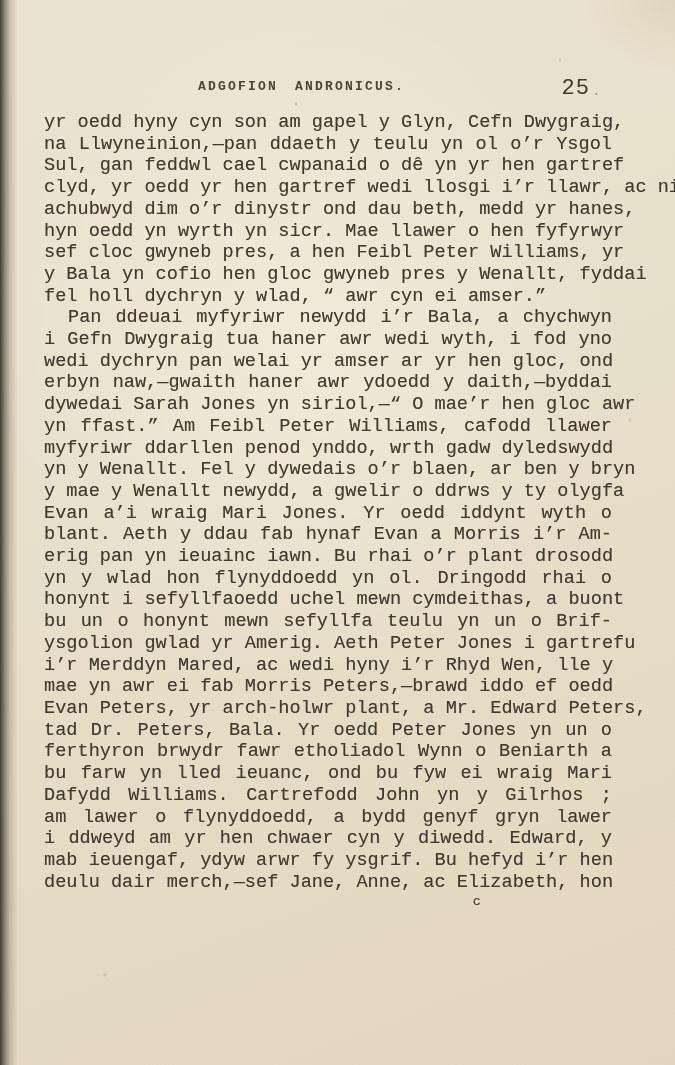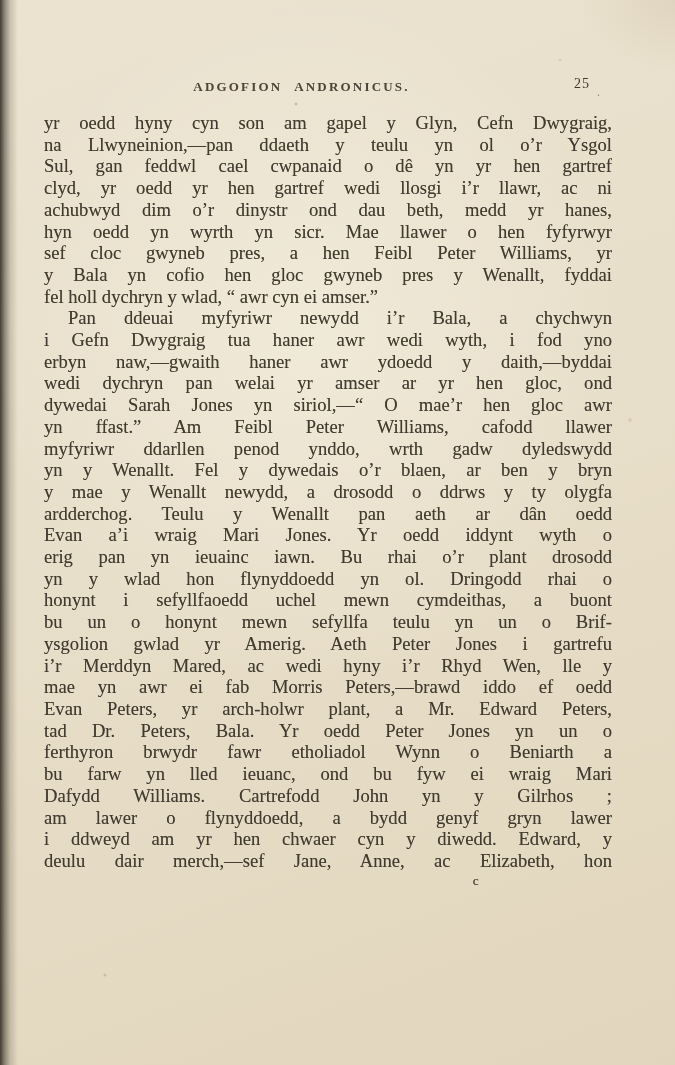--- a/index.html
+++ b/index.html
@@ -6,21 +6,21 @@
     margin: 0;
     padding: 0;
     background: #888;
   }
   .page {
     position: relative;
     width: 675px;
     height: 1065px;
     margin: 0 auto;
     overflow: hidden;
-    font-family: Liberation Serif, serif;
+    font-family: Liberation Mono, monospace;
     background:
       
       radial-gradient(circle 3px at 296px 104px, rgba(110,95,70,0.45), rgba(110,95,70,0) 70%),
       radial-gradient(circle 3px at 105px 975px, rgba(120,100,75,0.35), rgba(120,100,75,0) 70%),
       radial-gradient(circle 2px at 318px 228px, rgba(110,95,70,0.35), rgba(110,95,70,0) 70%),
       radial-gradient(circle 4px at 630px 420px, rgba(130,105,80,0.22), rgba(130,105,80,0) 70%),
       radial-gradient(circle 3px at 560px 60px, rgba(130,105,80,0.25), rgba(130,105,80,0) 70%),
       
       radial-gradient(ellipse 120px 90px at 100% 0%, rgba(150,120,85,0.12), rgba(150,120,85,0) 80%),
       
@@ -47,21 +47,21 @@
     font-weight: 700;
     letter-spacing: 2.2px;
     word-spacing: 7px;
     color: #4b4437;
     white-space: nowrap;
   }
   .page-number {
     position: absolute;
     right: 32px;
     top: -3px;
-    font-size: 14px;
+    font-size: 22px;
     letter-spacing: 1px;
     color: #3f392e;
   }
   .page-number-dot {
     position: absolute;
     right: 22px;
     top: 6px;
     font-size: 12px;
     color: rgba(63,57,46,0.55);
   }
@@ -116,43 +116,44 @@
         <div class="line">na Llwyneinion,—pan ddaeth y teulu yn ol o’r Ysgol</div>
         <div class="line">Sul, gan feddwl cael cwpanaid o dê yn yr hen gartref</div>
         <div class="line">clyd, yr oedd yr hen gartref wedi llosgi i’r llawr, ac ni</div>
         <div class="line">achubwyd dim o’r dinystr ond dau beth, medd yr hanes,</div>
         <div class="line">hyn oedd yn wyrth yn sicr.  Mae llawer o hen fyfyrwyr</div>
         <div class="line">sef cloc gwyneb pres, a hen Feibl Peter Williams, yr</div>
         <div class="line">y Bala yn cofio hen gloc gwyneb pres y Wenallt, fyddai</div>
         <div class="line short">fel holl dychryn y wlad, “ awr cyn ei amser.”</div>
         <div class="line indent">Pan ddeuai myfyriwr newydd i’r Bala, a chychwyn</div>
         <div class="line">i Gefn Dwygraig tua haner awr wedi wyth, i fod yno</div>
+        <div class="line">wedi dychryn pan welai yr amser ar yr hen gloc, ond</div>
         <div class="line">erbyn naw,—gwaith haner awr ydoedd y daith,—byddai</div>
-        <div class="line">wedi dychryn pan welai yr amser ar yr hen gloc, ond</div>
         <div class="line">dywedai Sarah Jones yn siriol,—“ O mae’r hen gloc awr</div>
         <div class="line">yn ffast.”  Am Feibl Peter Williams, cafodd llawer</div>
         <div class="line">myfyriwr ddarllen penod ynddo, wrth gadw dyledswydd</div>
         <div class="line">yn y Wenallt.  Fel y dywedais o’r blaen, ar ben y bryn</div>
-        <div class="line">y mae y Wenallt newydd, a drosodd o ddrws y ty olygfa</div>
-        <div class="line">ardderchog.  Teulu y Wenallt pan aeth ar dân oedd</div>
+        <div class="line">y mae y Wenallt newydd, a gwelir o ddrws y ty olygfa</div>
         <div class="line">Evan a’i wraig Mari Jones.  Yr oedd iddynt wyth o</div>
+        <div class="line">blant.  Aeth y ddau fab hynaf Evan a Morris i’r Am-</div>
         <div class="line">erig pan yn ieuainc iawn.  Bu rhai o’r plant drosodd</div>
         <div class="line">yn y wlad hon flynyddoedd yn ol.  Dringodd rhai o</div>
         <div class="line">honynt i sefyllfaoedd uchel mewn cymdeithas, a buont</div>
         <div class="line">bu un o honynt mewn sefyllfa teulu yn un o Brif-</div>
         <div class="line">ysgolion gwlad yr Amerig.  Aeth Peter Jones i gartrefu</div>
         <div class="line">i’r Merddyn Mared, ac wedi hyny i’r Rhyd Wen, lle y</div>
         <div class="line">mae yn awr ei fab Morris Peters,—brawd iddo ef oedd</div>
         <div class="line">Evan Peters, yr arch-holwr plant, a Mr. Edward Peters,</div>
         <div class="line">tad Dr. Peters, Bala.  Yr oedd Peter Jones yn un o</div>
         <div class="line">ferthyron brwydr fawr etholiadol Wynn o Beniarth a</div>
         <div class="line">bu farw yn lled ieuanc, ond bu fyw ei wraig Mari</div>
         <div class="line">Dafydd Williams.  Cartrefodd John yn y Gilrhos ;</div>
         <div class="line">am lawer o flynyddoedd, a bydd genyf gryn lawer</div>
         <div class="line">i ddweyd am yr hen chwaer cyn y diwedd.  Edward, y</div>
+        <div class="line">mab ieuengaf, ydyw arwr fy ysgrif.  Bu hefyd i’r hen</div>
         <div class="line">deulu dair merch,—sef Jane, Anne, ac Elizabeth, hon</div>
       </div>
     <div class="signature-line">
       <span class="signature-mark">c</span>
     </div>
   </div>
 
 </div>
 
 </body></html>

